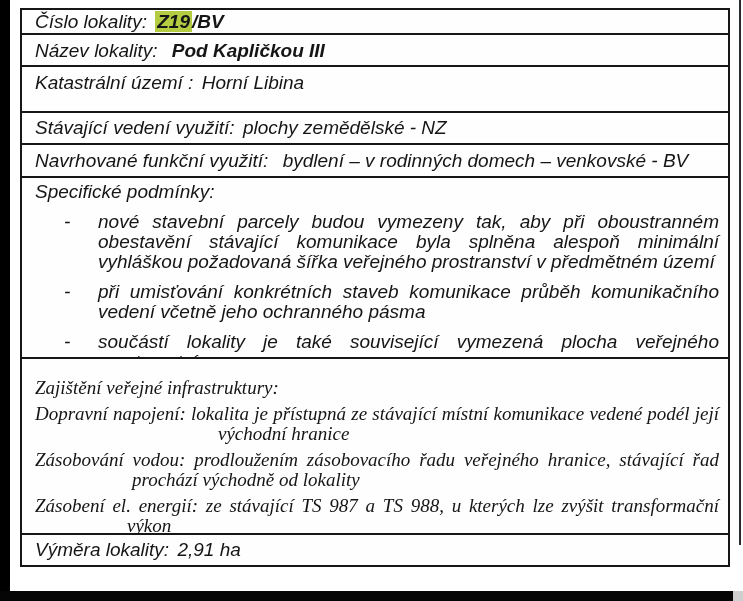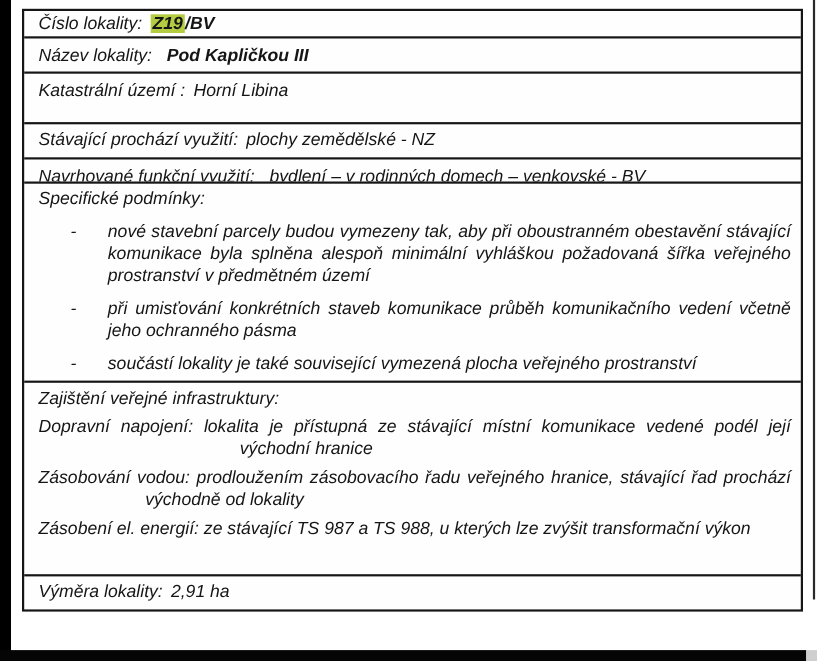--- a/index.html
+++ b/index.html
@@ -23,33 +23,33 @@
     position: absolute; left: 20px; top: 8px;
     width: 710px;
     border: 2px solid #161616;
     background: #fefefe;
     box-sizing: border-box;
   }
   .row {
     box-sizing: border-box;
     border-bottom: 2px solid #161616;
     padding: 4px 9px 0 13px;
-    font-size: 16px;
+    font-size: 19px;
     line-height: 20px;
     overflow: hidden;
   }
   .row:last-child { border-bottom: none; }
 
   .r1 { height: 25px; padding-top: 2px; }
   .r2 { height: 32px; padding-top: 6px; }
   .r3 { height: 46px; padding-top: 6px; }
   .r4 { height: 32px; padding-top: 5px; }
-  .r5 { height: 22px; padding-top: 6px; }
+  .r5 { height: 33px; padding-top: 6px; }
   .r6 { height: 181px; }
-  .r7 { height: 176px; padding-top: 5px; }
+  .r7 { height: 176px; padding-top: 19px; font-family: Liberation Serif, serif; }
   .r8 { height: 30px; padding-top: 5px; }
 
   .bold { font-weight: bold; }
   .g1 { margin-left: 3px; }
   .g2 { margin-left: 9px; }
 
   .hl {
     background: #b3cc41;
     padding: 0 2px;
   }
@@ -86,21 +86,21 @@
     <span class="lbl">Název lokality:</span>
     <span class="bold g2">Pod Kapličkou III</span>
   </div>
 
   <div class="row r3">
     <span class="lbl">Katastrální území :</span>
     <span class="g1">Horní Libina</span>
   </div>
 
   <div class="row r4">
-    <span class="lbl">Stávající prochází využití:</span>
+    <span class="lbl">Stávající vedení využití:</span>
     <span class="g1">plochy zemědělské  - NZ</span>
   </div>
 
   <div class="row r5">
     <span class="lbl">Navrhované funkční využití:</span>
     <span class="g2">bydlení – v rodinných domech – venkovské - BV</span>
   </div>
 
   <div class="row r6">
     <div>Specifické podmínky:</div>

